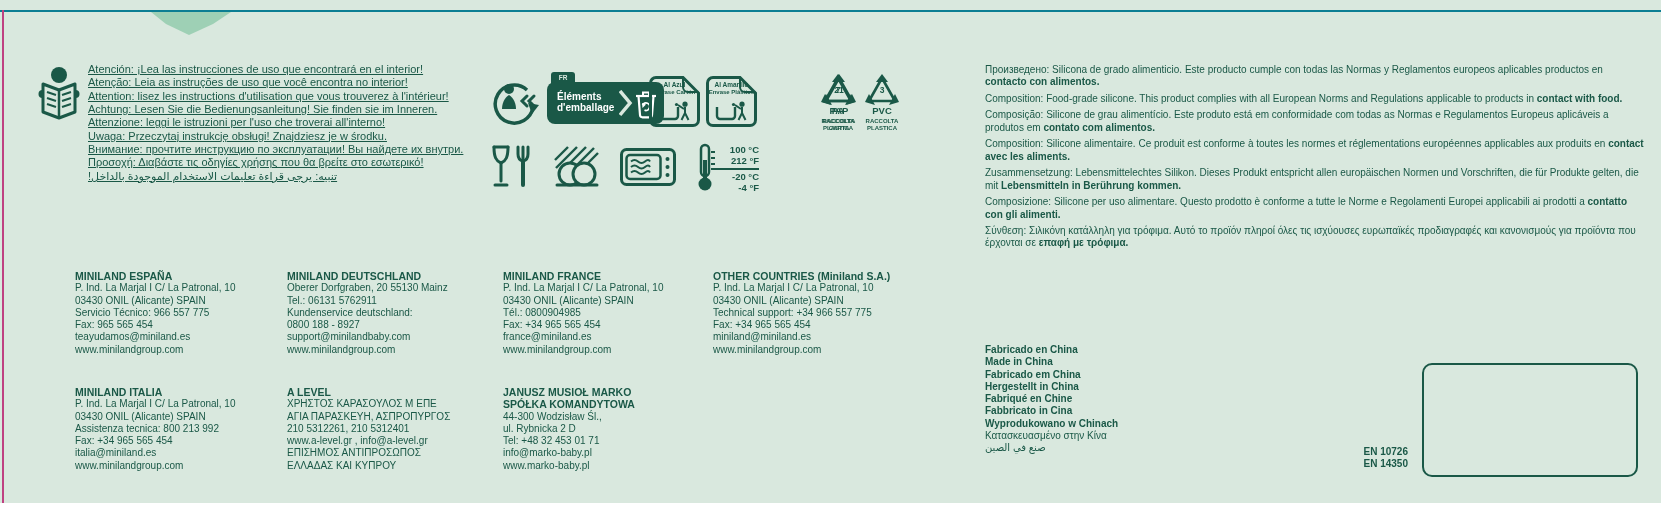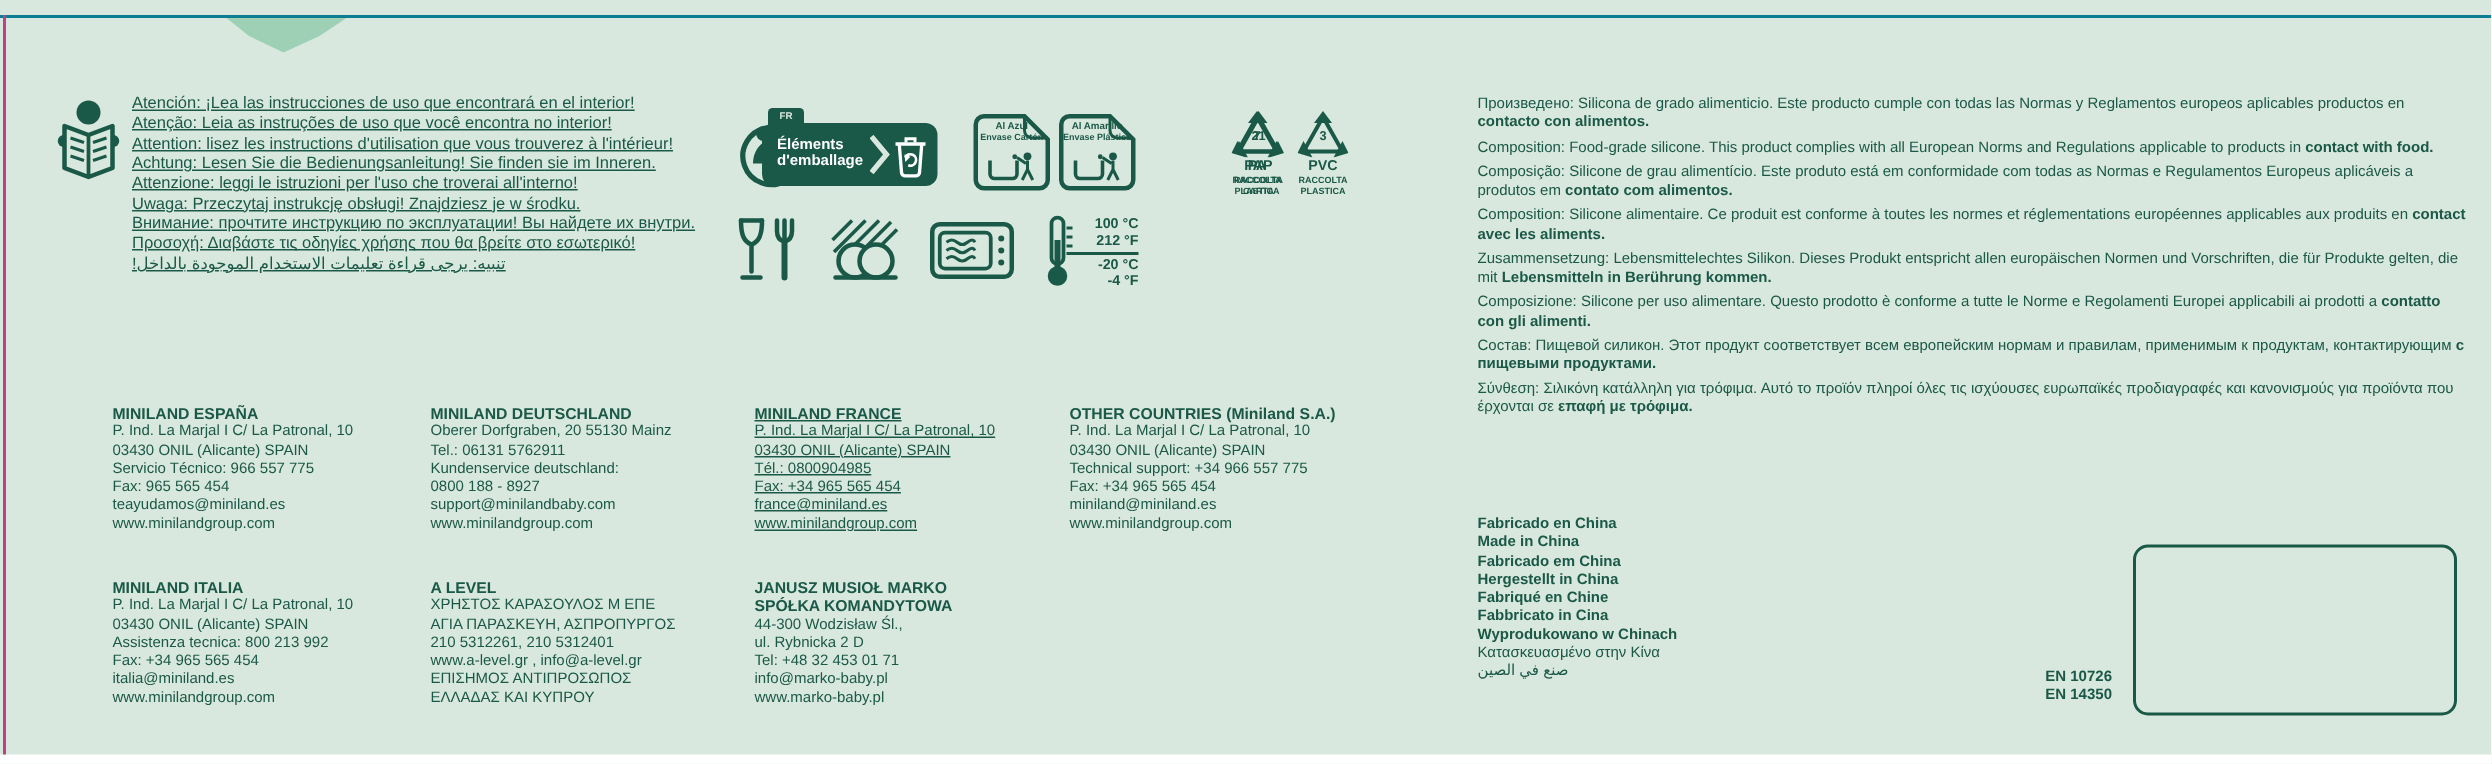--- a/index.html
+++ b/index.html
@@ -78,21 +78,21 @@
   </div>
 
   <svg class="abs" style="left:489px;top:76px;" width="50" height="50" viewBox="0 0 50 50">
     <circle cx="20" cy="13" r="5" fill="#1a5847"></circle>
     <path d="M20,19 C15,22 13,28 13,33 H27 C27,28 25,22 20,19 Z" fill="#1a5847"></path>
     <path d="M38,14 A19,19 0 1 0 44,31" fill="none" stroke="#1a5847" stroke-width="3.5"></path>
     <polygon points="39,27 50,29 43,38" fill="#1a5847"></polygon>
     <path d="M38,20 l-5,5 5,5 M45,20 l-5,5 5,5" fill="none" stroke="#1a5847" stroke-width="3" stroke-linecap="round"></path>
   </svg>
 
-  <div class="abs" style="left:508px;top:72px;width:117px;height:52px;">
+  <div class="abs" style="left:547px;top:72px;width:117px;height:52px;">
     <div class="badge-tab">FR</div>
     <div class="badge-body"></div>
     <div class="badge-text">
       <div>Éléments</div>
       <div>d'emballage</div>
     </div>
     <svg class="abs" style="left:72px;top:18px;" width="14" height="28" viewBox="0 0 14 28">
       <path d="M1,1 L11,13 L1,25" fill="none" stroke="#d9e8de" stroke-width="3.5"></path>
     </svg>
     <svg class="abs" style="left:87px;top:18px;" width="24" height="30" viewBox="0 0 24 30">
@@ -231,21 +231,20 @@
     </div>
   </div>
 
   <div class="comp-col">
     <p class="comp"><span>Произведено: Silicona de grado alimenticio. Este producto cumple con todas las Normas y Reglamentos europeos aplicables productos en </span><b>contacto con alimentos.</b></p>
     <p class="comp"><span>Composition: Food-grade silicone. This product complies with all European Norms and Regulations applicable to products in </span><b>contact with food.</b></p>
     <p class="comp"><span>Composição: Silicone de grau alimentício. Este produto está em conformidade com todas as Normas e Regulamentos Europeus aplicáveis a produtos em </span><b>contato com alimentos.</b></p>
     <p class="comp"><span>Composition: Silicone alimentaire. Ce produit est conforme à toutes les normes et réglementations européennes applicables aux produits en </span><b>contact avec les aliments.</b></p>
     <p class="comp"><span>Zusammensetzung: Lebensmittelechtes Silikon. Dieses Produkt entspricht allen europäischen Normen und Vorschriften, die für Produkte gelten, die mit </span><b>Lebensmitteln in Berührung kommen.</b></p>
     <p class="comp"><span>Composizione: Silicone per uso alimentare. Questo prodotto è conforme a tutte le Norme e Regolamenti Europei applicabili ai prodotti a </span><b>contatto con gli alimenti.</b></p>
-    <p class="comp"><span>Состав: Пищевой силикон. Этот продукт соответствует всем европейским нормам и правилам, применимым к продуктам, контактирующим </span><b>с пищевыми продуктами.</b></p>
     <p class="comp"><span>Σύνθεση: Σιλικόνη κατάλληλη για τρόφιμα. Αυτό το προϊόν πληροί όλες τις ισχύουσες ευρωπαϊκές προδιαγραφές και κανονισμούς για προϊόντα που έρχονται σε </span><b>επαφή με τρόφιμα.</b></p>
   </div>
 
   <div class="addr" style="left:75px;top:270px;">
     <div class="addr-title">MINILAND ESPAÑA</div>
     <div class="addr-line">P. Ind. La Marjal I C/ La Patronal, 10</div>
     <div class="addr-line">03430 ONIL (Alicante) SPAIN</div>
     <div class="addr-line">Servicio Técnico: 966 557 775</div>
     <div class="addr-line">Fax: 965 565 454</div>
     <div class="addr-line">teayudamos@miniland.es</div>
@@ -253,21 +252,21 @@
   </div>
   <div class="addr" style="left:287px;top:270px;">
     <div class="addr-title">MINILAND DEUTSCHLAND</div>
     <div class="addr-line">Oberer Dorfgraben, 20 55130 Mainz</div>
     <div class="addr-line">Tel.: 06131 5762911</div>
     <div class="addr-line">Kundenservice deutschland:</div>
     <div class="addr-line">0800 188 - 8927</div>
     <div class="addr-line">support@minilandbaby.com</div>
     <div class="addr-line">www.minilandgroup.com</div>
   </div>
-  <div class="addr" style="left:503px;top:270px;text-decoration:underline;">
+  <div class="addr" style="left:503px;top:270px;">
     <div class="addr-title">MINILAND FRANCE</div>
     <div class="addr-line">P. Ind. La Marjal I C/ La Patronal, 10</div>
     <div class="addr-line">03430 ONIL (Alicante) SPAIN</div>
     <div class="addr-line">Tél.: 0800904985</div>
     <div class="addr-line">Fax: +34 965 565 454</div>
     <div class="addr-line">france@miniland.es</div>
     <div class="addr-line">www.minilandgroup.com</div>
   </div>
   <div class="addr" style="left:713px;top:270px;">
     <div class="addr-title">OTHER COUNTRIES (Miniland S.A.)</div>

